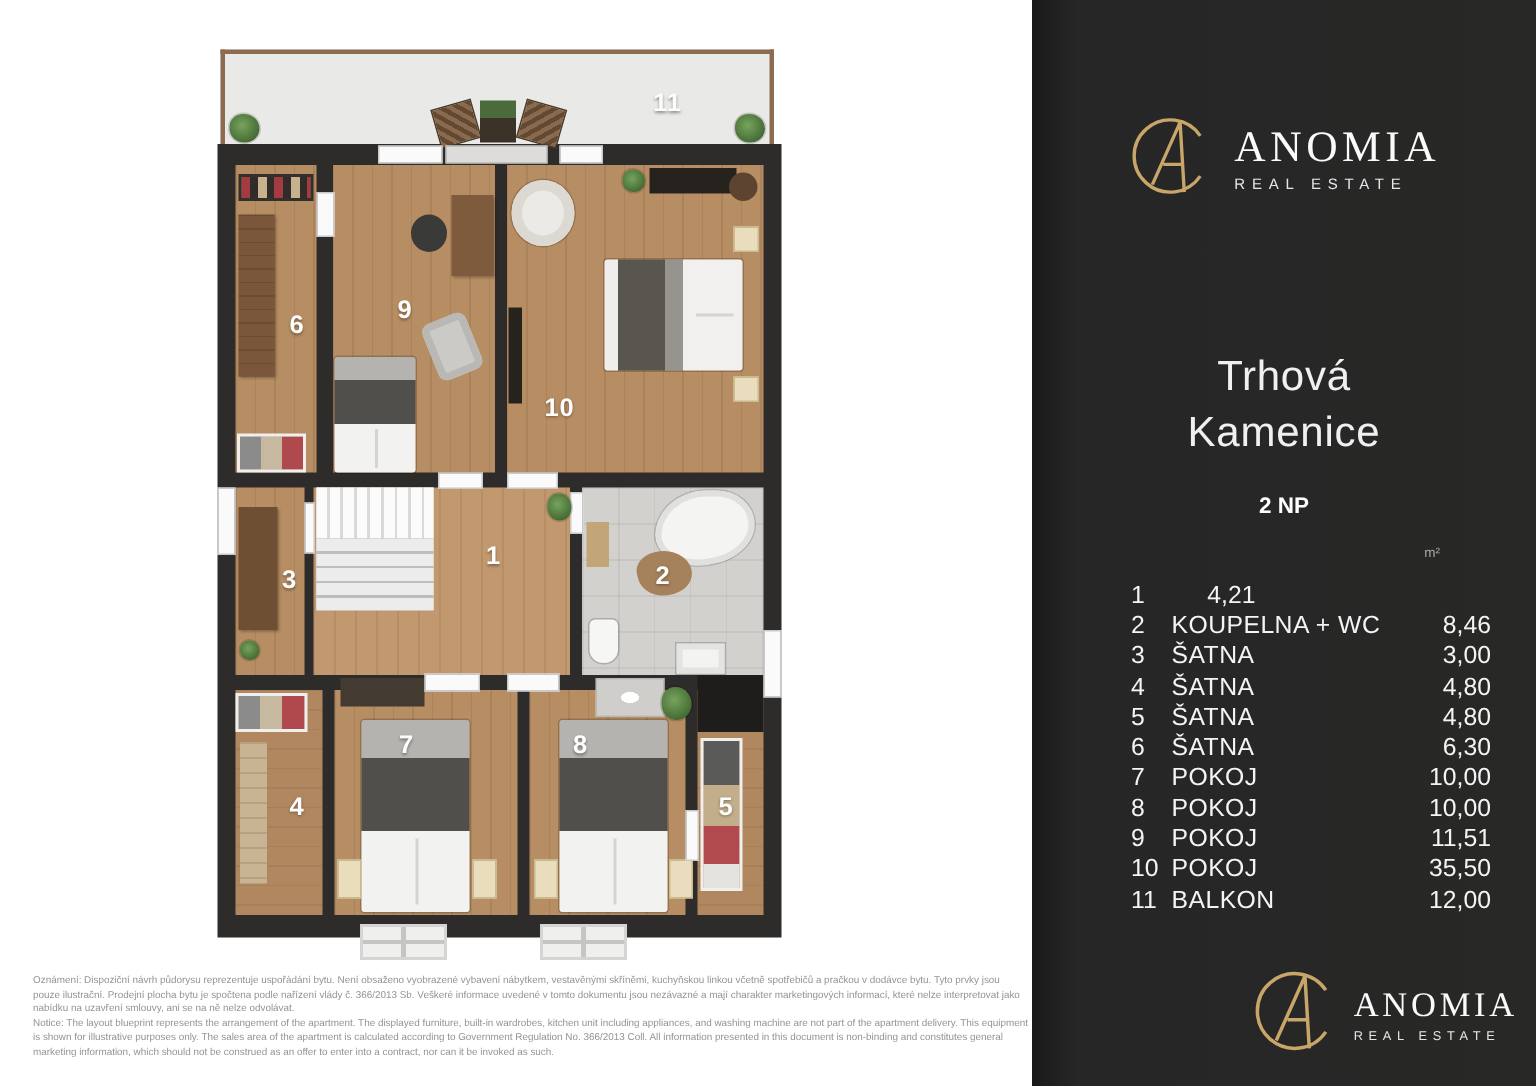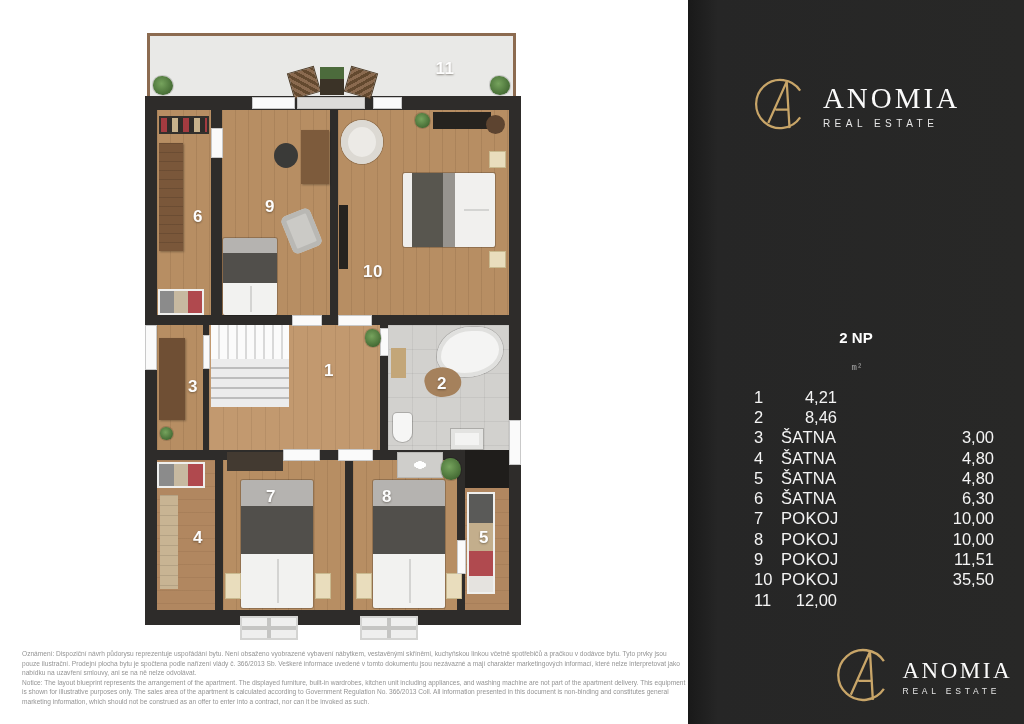--- a/index.html
+++ b/index.html
@@ -52,21 +52,21 @@
   .panel{position:absolute;left:688px;top:0;width:336px;height:724px;color:#f2f2f2;
          background:linear-gradient(90deg,#191919 0,#262626 30px,#282827 100%);}
   .logo-row{position:absolute;left:0;top:76px;width:100%;display:flex;justify-content:center;align-items:center;gap:15px;}
   .wordmark{font-family:"Liberation Serif",serif;font-size:29px;letter-spacing:3px;color:#fafafa;line-height:1;}
   .tagline{font-size:10px;letter-spacing:4.5px;color:#e6e6e6;margin-top:5px;}
   .location{position:absolute;left:0;top:232px;width:100%;text-align:center;font-size:28px;
             font-weight:400;color:#f0f0f0;line-height:37px;letter-spacing:.5px;}
   .floor-label{position:absolute;left:0;top:312px;width:100%;text-align:center;font-size:13px;color:#dcdcdc;}
   .floor-value{position:absolute;left:0;top:329px;width:100%;text-align:center;font-size:15px;font-weight:700;color:#ffffff;}
   .room-table{position:absolute;left:66px;top:363px;width:240px;}
-  .unit-head{text-align:center;font-size:9px;color:#a8a8a8;height:14px;margin-bottom:10px;padding-right:34px;box-sizing:border-box;font-family:Liberation Mono, monospace;}
+  .unit-head{text-align:right;font-size:9px;color:#a8a8a8;height:14px;margin-bottom:10px;padding-right:34px;box-sizing:border-box;}
   .trow{display:flex;align-items:center;height:20.3px;font-size:16.5px;color:#f4f4f4;}
   .tnum{width:27px;}
   .tname{flex:1;letter-spacing:.3px;}
   .tarea{width:56px;text-align:right;}
   .footer-logo{position:absolute;right:12px;bottom:16px;display:flex;align-items:center;gap:10px;}
   .fw{font-family:"Liberation Serif",serif;font-size:23px;letter-spacing:2.5px;color:#fafafa;line-height:1;}
   .ft{font-size:8.5px;letter-spacing:3.8px;color:#e6e6e6;margin-top:4px;}
   .watermark{position:absolute;left:126px;top:661px;font-size:25px;color:#b9b9b9;opacity:.55;z-index:7;letter-spacing:1px;}
 
   
@@ -196,31 +196,36 @@
           <path d="M86 26 A 43 43 0 1 0 86 74" fill="none" stroke="#c8a568" stroke-width="4"></path>
           <path d="M62 10 L29 84 M62 10 L67 93 M42 60 L67 60" fill="none" stroke="#c8a568" stroke-width="4"></path>
         </svg>
       </span>
       <span>
         <div class="wordmark">ANOMIA</div>
         <div class="tagline">REAL ESTATE</div>
       </span>
     </div>
 
+    <div class="location">
+      <div>Trhová</div>
+      <div>Kamenice</div>
+    </div>
 
     <div class="floor-value">2 NP</div>
 
     <div class="room-table">
       <div class="unit-head">m²</div>
       <div class="trow">
           <span class="tnum">1</span>
           <span class="tarea">4,21</span>
         </div>
       <div class="trow">
           <span class="tnum">2</span>
+          <span class="tname">KOUPELNA + WC</span>
           <span class="tarea">8,46</span>
         </div>
       <div class="trow">
           <span class="tnum">3</span>
           <span class="tname">ŠATNA</span>
           <span class="tarea">3,00</span>
         </div>
       <div class="trow">
           <span class="tnum">4</span>
           <span class="tname">ŠATNA</span>
@@ -251,20 +256,21 @@
           <span class="tname">POKOJ</span>
           <span class="tarea">11,51</span>
         </div>
       <div class="trow">
           <span class="tnum">10</span>
           <span class="tname">POKOJ</span>
           <span class="tarea">35,50</span>
         </div>
       <div class="trow">
           <span class="tnum">11</span>
+          <span class="tname">BALKON</span>
           <span class="tarea">12,00</span>
         </div>
     </div>
 
 
     <div class="footer-logo">
       <span>
         <svg width="58" height="58" viewBox="0 0 100 100">
           <path d="M86 26 A 43 43 0 1 0 86 74" fill="none" stroke="#c8a568" stroke-width="4"></path>
           <path d="M62 10 L29 84 M62 10 L67 93 M42 60 L67 60" fill="none" stroke="#c8a568" stroke-width="4"></path>

